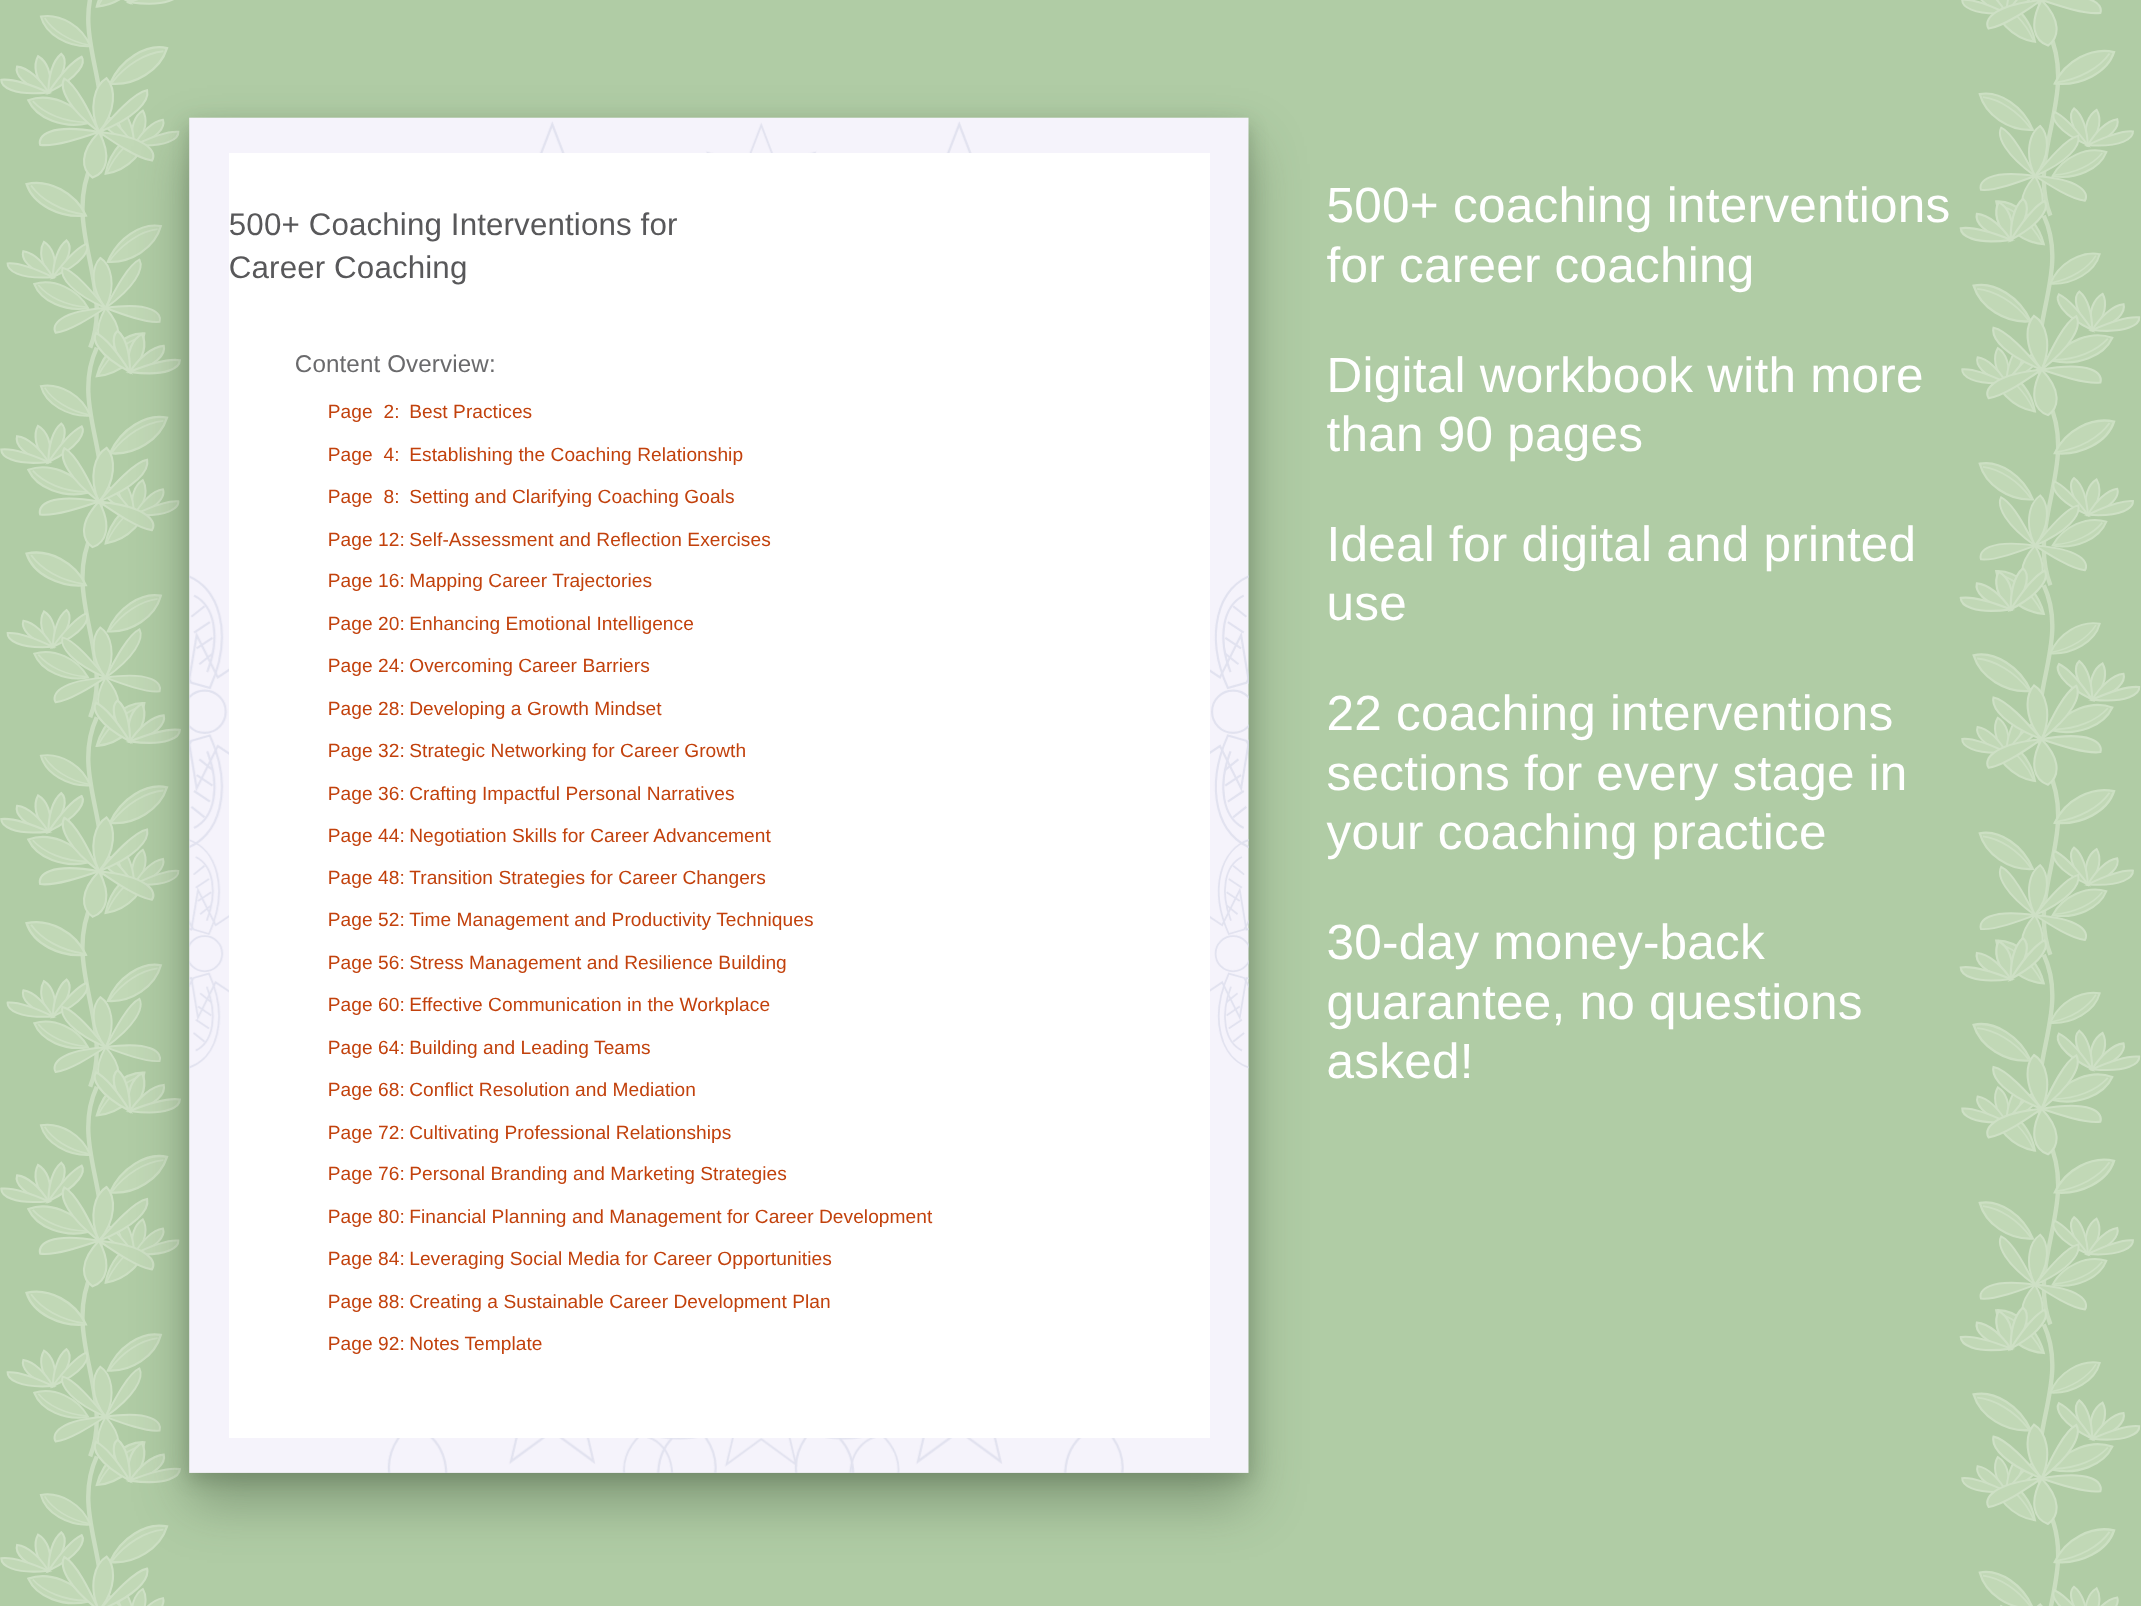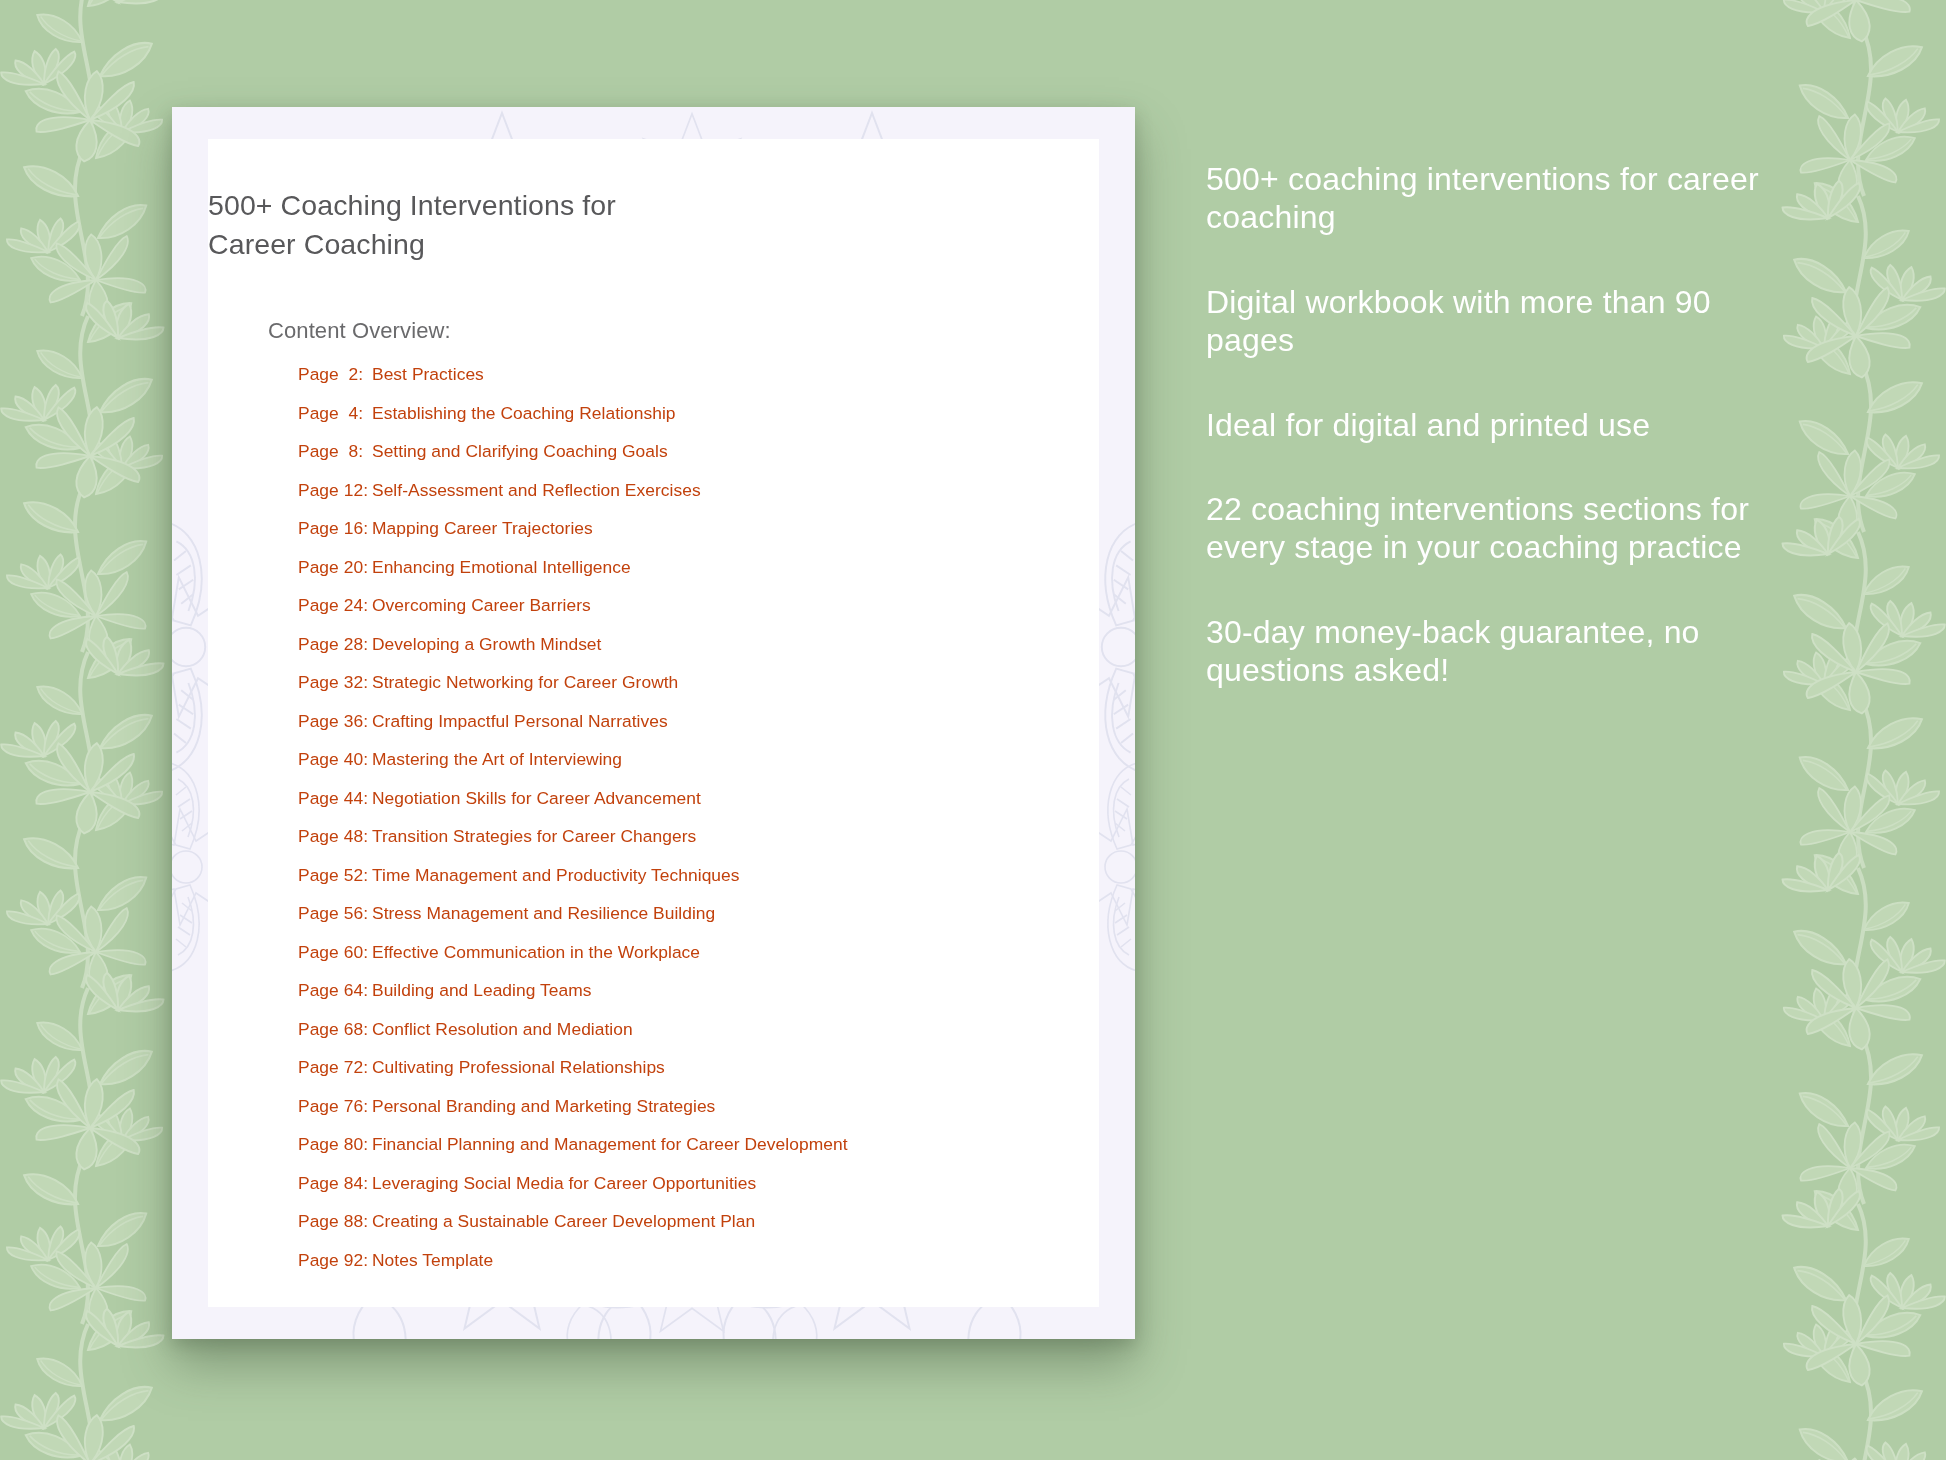--- a/index.html
+++ b/index.html
@@ -94,21 +94,21 @@
 
   
   .copy {
     position:absolute;
     left:1206px; top:160px;
     width:600px;
   }
 
   .copy p {
     color:#ffffff;
-    font-size:32px;
+    font-size:45px;
     font-weight:400;
     line-height:1.2;
     letter-spacing:.2px;
     margin-bottom:46px;
   }
   .copy p:last-child { margin-bottom:0; }
 </style>
 </head>
 <body>
 
@@ -224,21 +224,20 @@
         <li><span class="pg">Page  2:</span><span>Best Practices</span></li>
         <li><span class="pg">Page  4:</span><span>Establishing the Coaching Relationship</span></li>
         <li><span class="pg">Page  8:</span><span>Setting and Clarifying Coaching Goals</span></li>
         <li><span class="pg">Page 12:</span><span>Self-Assessment and Reflection Exercises</span></li>
         <li><span class="pg">Page 16:</span><span>Mapping Career Trajectories</span></li>
         <li><span class="pg">Page 20:</span><span>Enhancing Emotional Intelligence</span></li>
         <li><span class="pg">Page 24:</span><span>Overcoming Career Barriers</span></li>
         <li><span class="pg">Page 28:</span><span>Developing a Growth Mindset</span></li>
         <li><span class="pg">Page 32:</span><span>Strategic Networking for Career Growth</span></li>
         <li><span class="pg">Page 36:</span><span>Crafting Impactful Personal Narratives</span></li>
-        <li><span class="pg">Page 40:</span><span>Mastering the Art of Interviewing</span></li>
         <li><span class="pg">Page 44:</span><span>Negotiation Skills for Career Advancement</span></li>
         <li><span class="pg">Page 48:</span><span>Transition Strategies for Career Changers</span></li>
         <li><span class="pg">Page 52:</span><span>Time Management and Productivity Techniques</span></li>
         <li><span class="pg">Page 56:</span><span>Stress Management and Resilience Building</span></li>
         <li><span class="pg">Page 60:</span><span>Effective Communication in the Workplace</span></li>
         <li><span class="pg">Page 64:</span><span>Building and Leading Teams</span></li>
         <li><span class="pg">Page 68:</span><span>Conflict Resolution and Mediation</span></li>
         <li><span class="pg">Page 72:</span><span>Cultivating Professional Relationships</span></li>
         <li><span class="pg">Page 76:</span><span>Personal Branding and Marketing Strategies</span></li>
         <li><span class="pg">Page 80:</span><span>Financial Planning and Management for Career Development</span></li>

